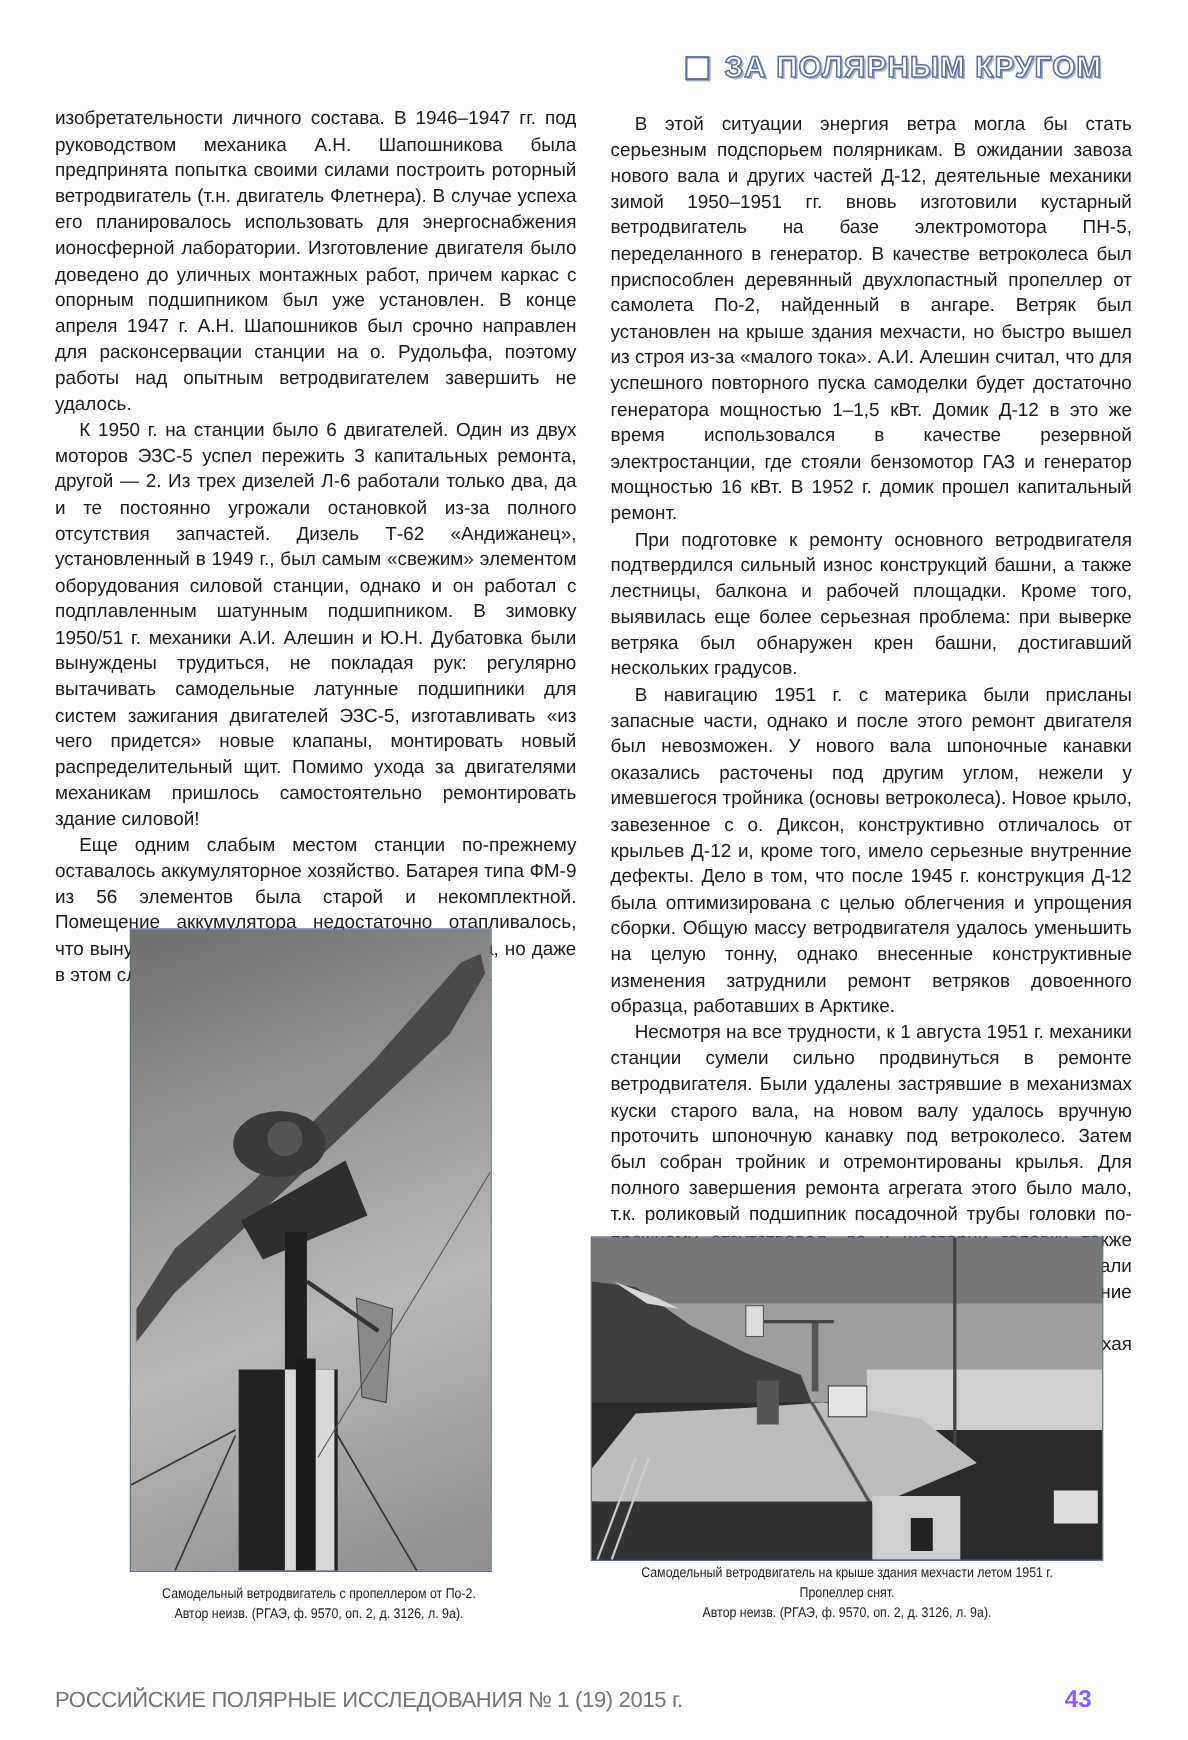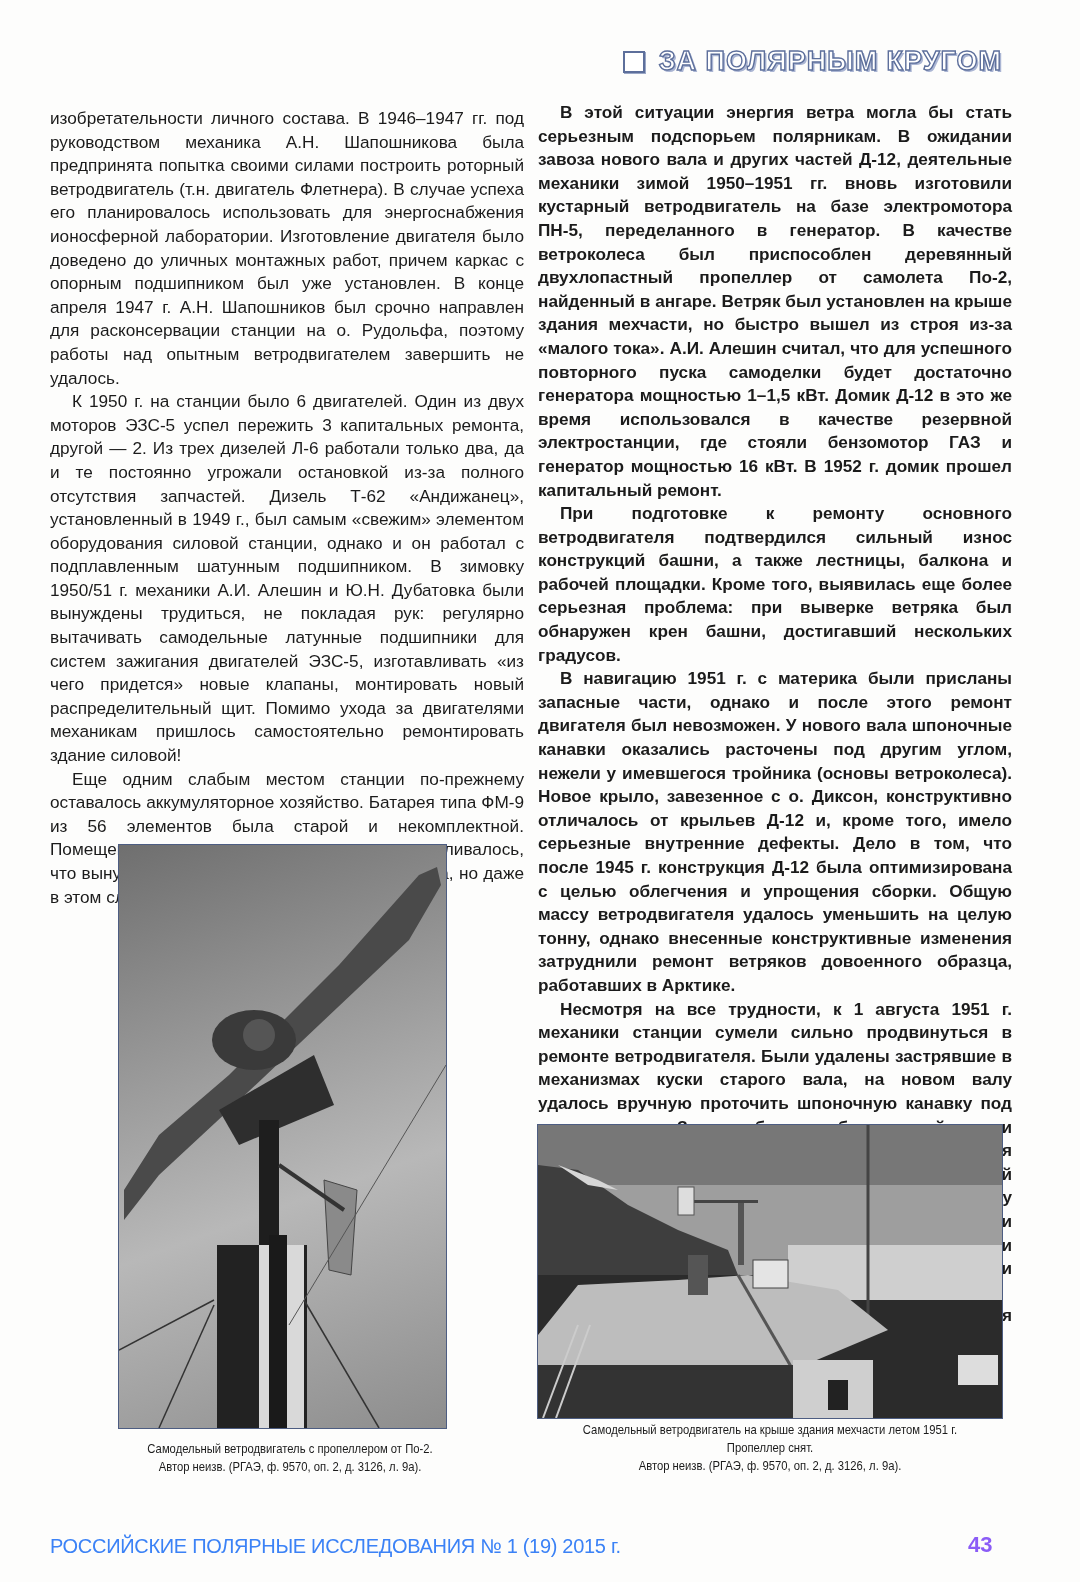--- a/index.html
+++ b/index.html
@@ -18,42 +18,42 @@
     font-family:"Liberation Sans", sans-serif; font-weight:bold; font-size:27px; letter-spacing:1px;
     color:#ffffff;
     -webkit-text-stroke:1.4px #5d6f9b;
     text-shadow:2px 2px 0 #aab5d3;
   }
   .col {
     position:absolute; font-size:17.2px; line-height:23.6px; text-align:justify;
   }
   .col p { margin:0; text-indent:0; }
   .col p.ind { text-indent:22px; }
-  .col-left { left:50px; top:107px; width:474px; }
-  .col-right { left:538px; top:101px; width:474px;font-weight:bold; }
+  .col-left { left:50px; top:96px; width:474px; }
+  .col-right { left:555px; top:101px; width:474px; }
   .photo {
     position:absolute; border:1px solid #4d5d82; overflow:hidden;
   }
   .photo-left {
     left:118px; top:844px; width:327px; height:583px;
     background:
       linear-gradient(160deg, #6f6f6f 0%, #9a9a9a 35%, #b8b8b8 60%, #8d8d8d 100%);
   }
   .photo-right {
     left:537px; top:1124px; width:464px; height:293px;
     background: linear-gradient(180deg,#6d6d6d 0%, #9c9c9c 25%, #bdbdbd 45%, #4a4a4a 60%, #2b2b2b 100%);
   }
   .caption {
     position:absolute; font-family:"Liberation Sans", sans-serif; font-size:12.8px; line-height:18px;
     text-align:center; color:#1b1b1b; transform:scaleX(0.88); transform-origin:center top;
   }
   .caption-left { left:90px; top:1440px; width:400px; }
   .caption-right { left:530px; top:1421px; width:480px; }
   .footer-journal {
-    position:absolute; left:50px; top:1535px; font-size:20px; color:#3b82f6;
+    position:absolute; left:50px; top:1535px; font-size:20px; color:#737373;
     letter-spacing:-0.3px;
   }
   .footer-page {
     position:absolute; left:968px; top:1532px; font-size:22px; font-weight:bold; color:#8b5cf6;
   }
 </style>
 </head>
 <body>
 
 <div class="header">

